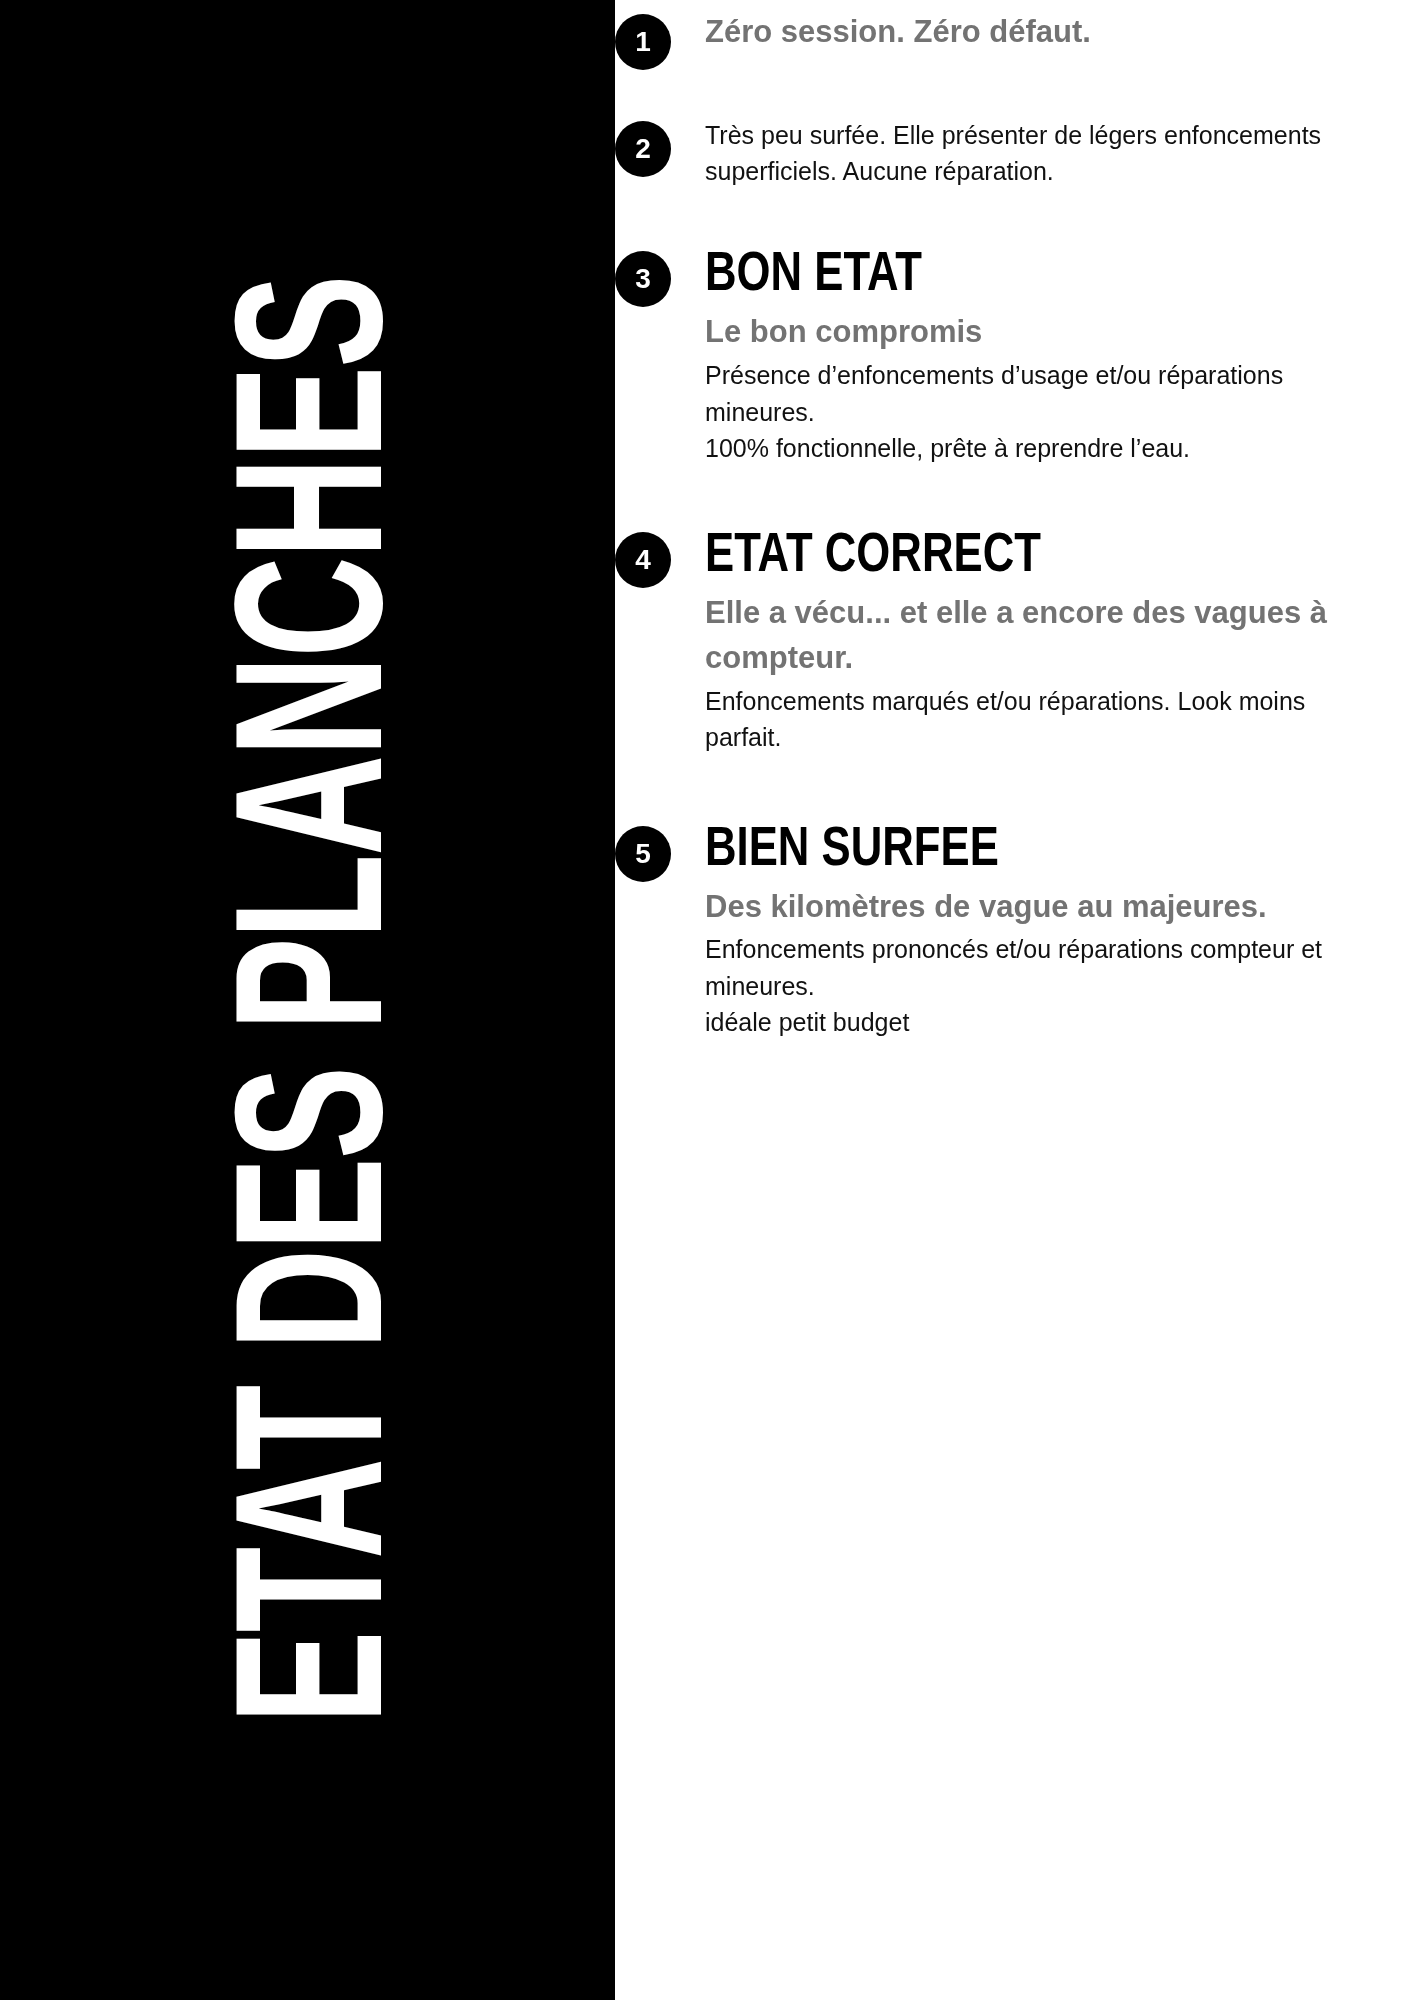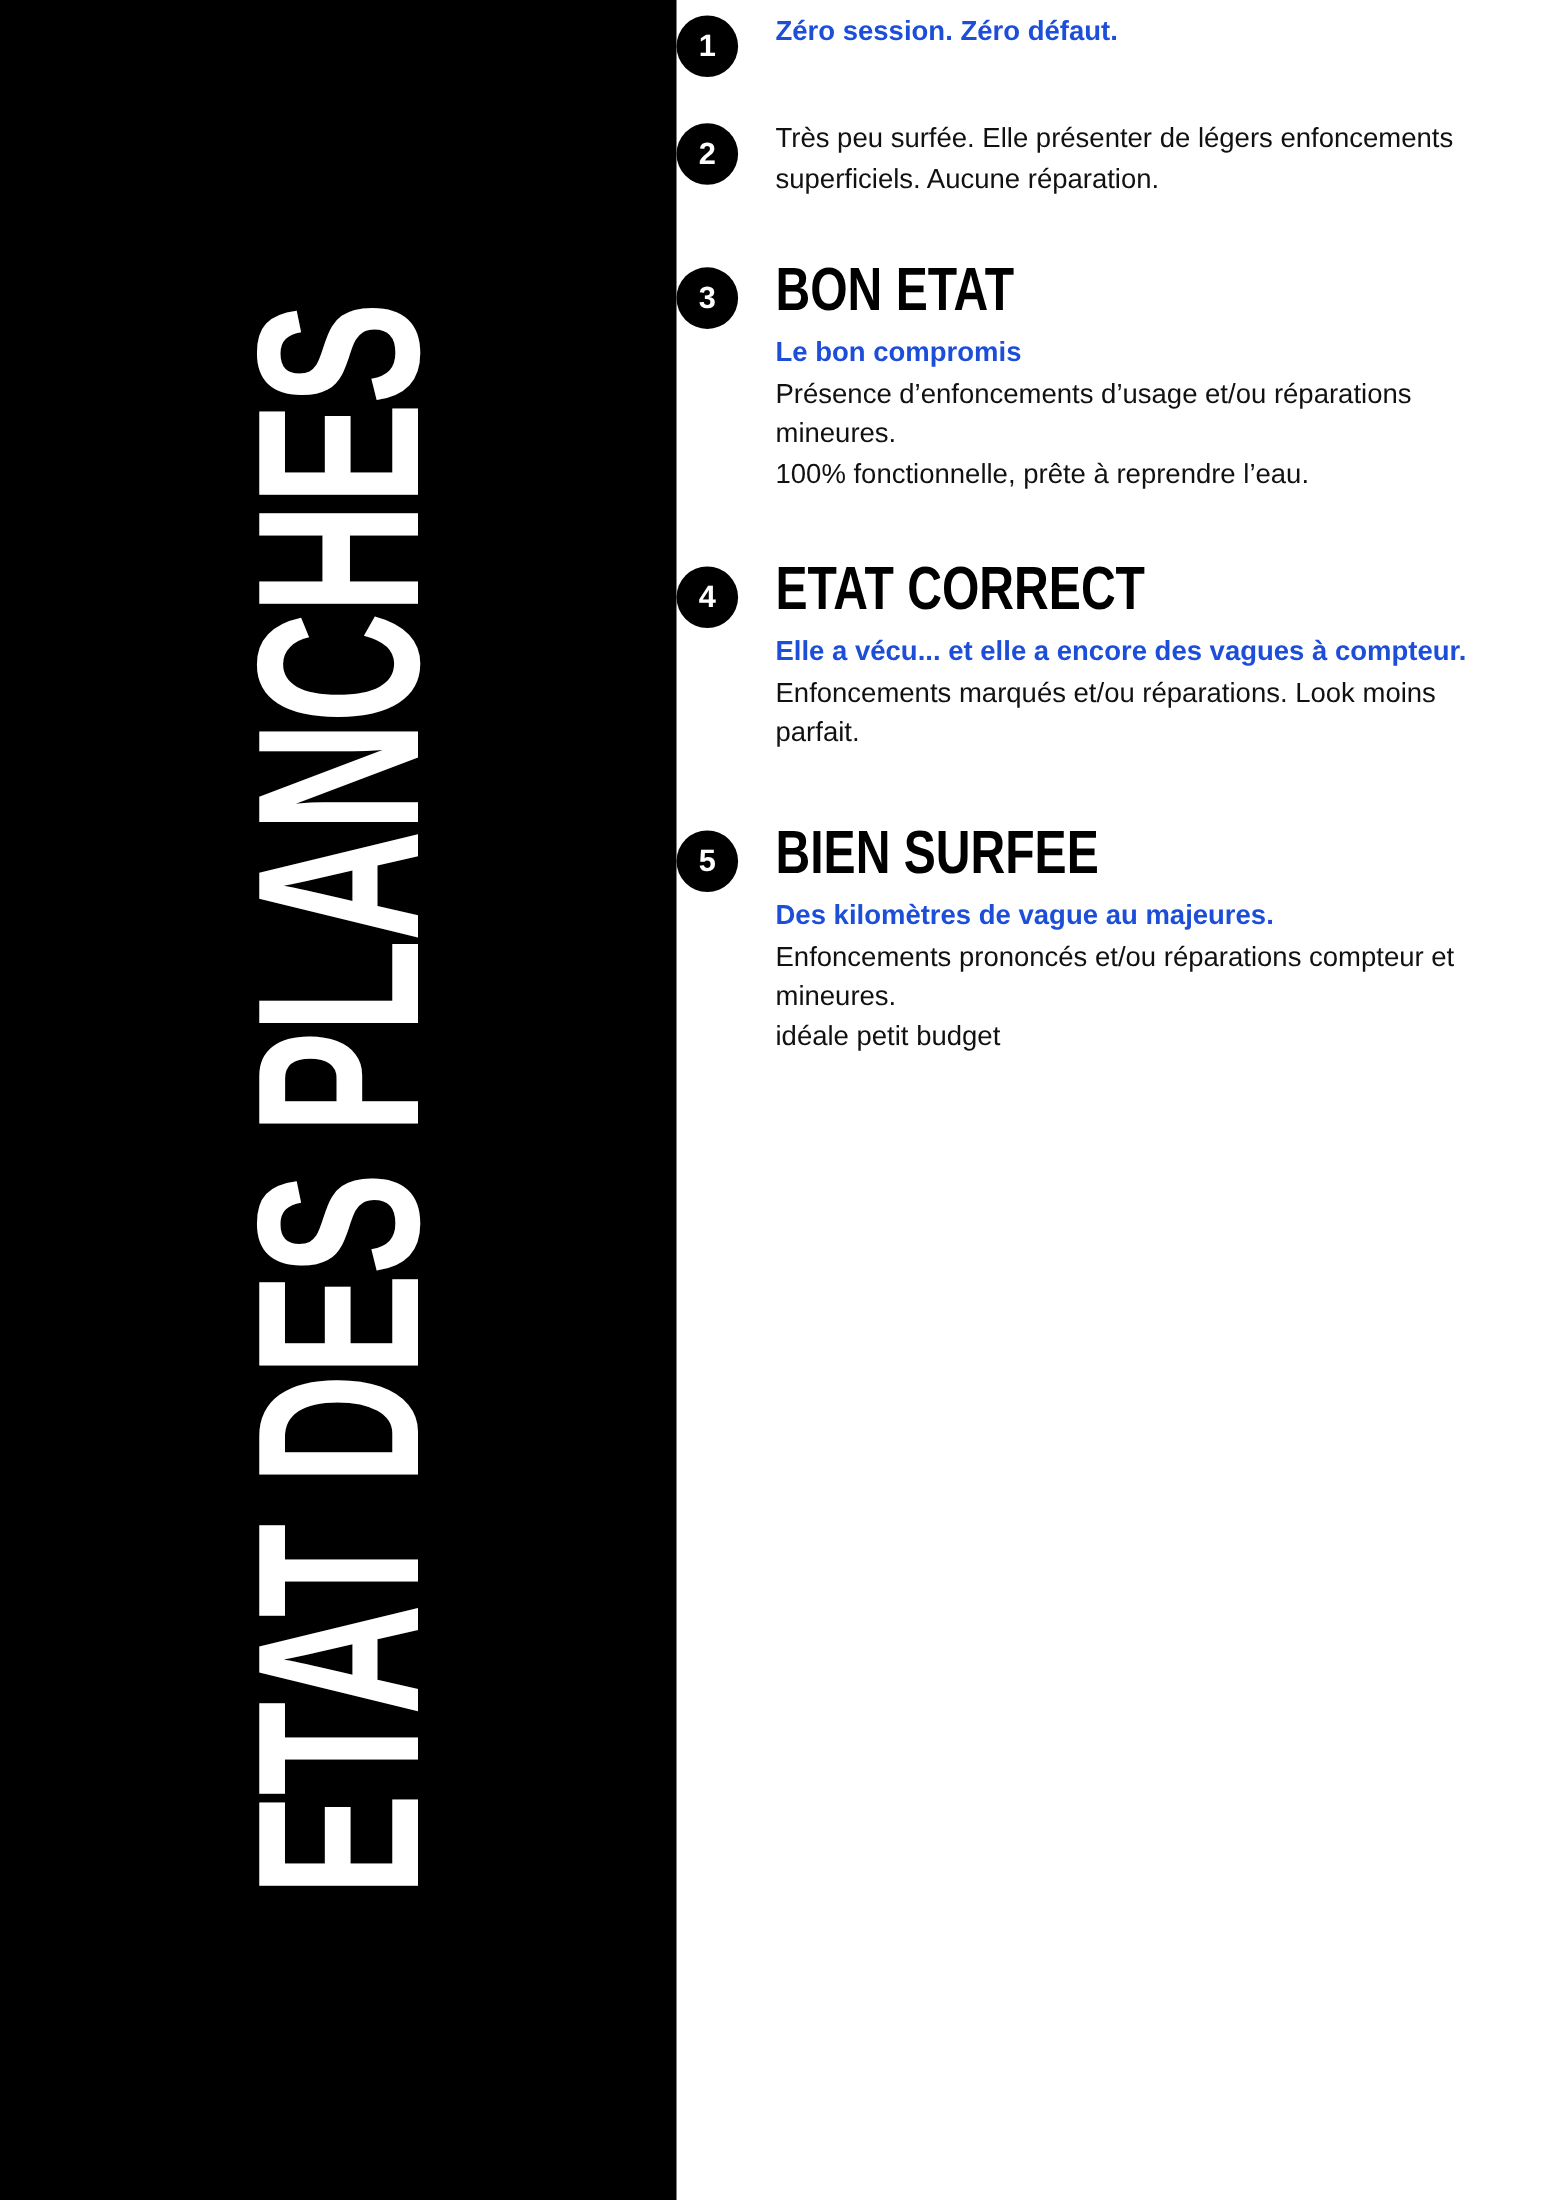--- a/index.html
+++ b/index.html
@@ -99,24 +99,24 @@
     letter-spacing: 0px;
     margin: 0 0 16px 0;
     display: block;
   }
   .item-title .t-inner {
     display: inline-block;
     transform: scaleY(1.18) scaleX(0.93);
     transform-origin: left center;
   }
   .lead {
-    color: #1d4ed8;
+    color: #737373;
     font-family: "Liberation Sans", sans-serif;
     font-weight: 700;
-    font-size: 25px;
+    font-size: 31px;
     line-height: 1.45;
     margin: 10px 0 2px 0;
     max-width: 640px;
   }
   .desc {
     color: #111111;
     font-family: "Liberation Sans", sans-serif;
     font-weight: 400;
     font-size: 25px;
     line-height: 1.45;

